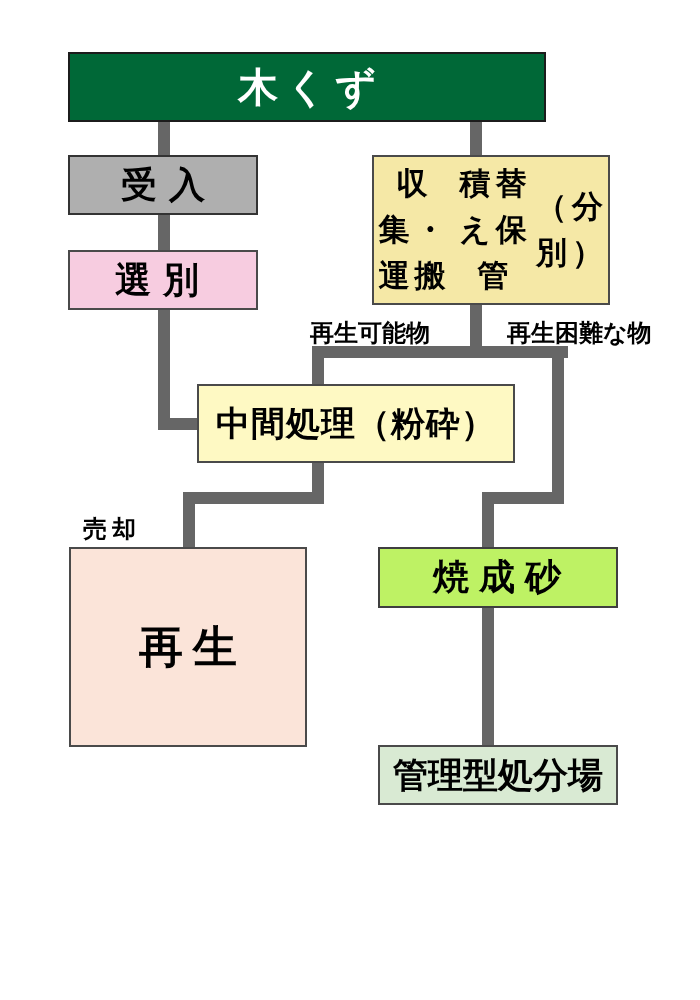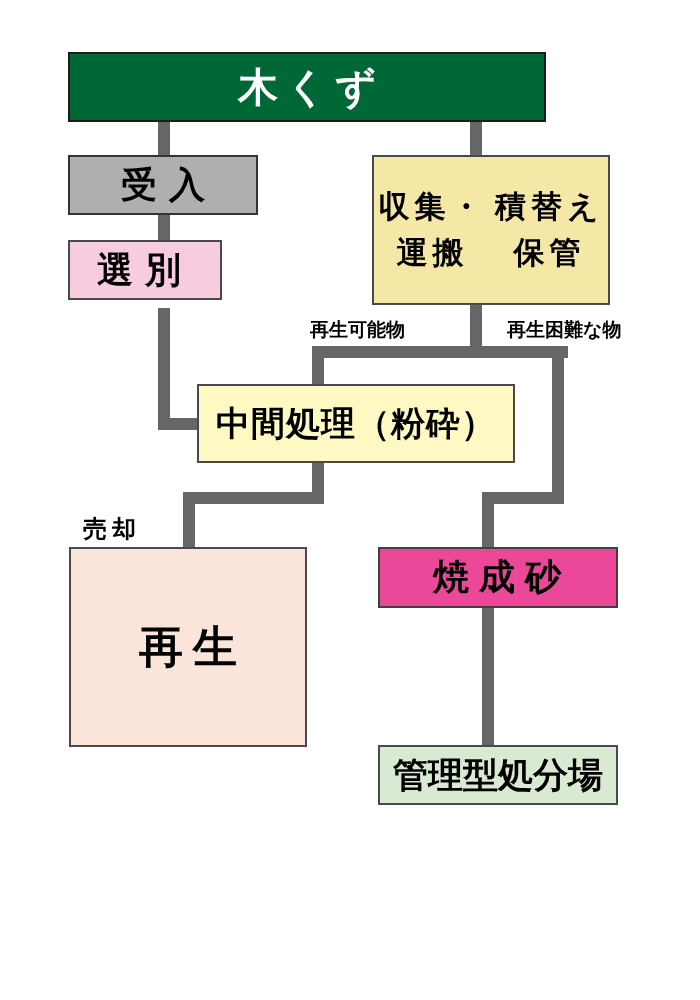--- a/index.html
+++ b/index.html
@@ -20,21 +20,21 @@
     background:#006837; border-color:#1c1c1c;
     color:#ffffff; font-size:40px; letter-spacing:8px;
     padding-left:8px; 
   }
   .acceptance {
     left:68px; top:155px; width:190px; height:60px;
     background:#afafaf; border-color:#333333;
     font-size:36px; letter-spacing:12px; padding-left:12px;
   }
   .sorting {
-    left:68px; top:240px; width:154px; height:60px;
+    left:68px; top:250px; width:190px; height:60px;
     background:#f7cce0; border-color:#4a4a4a;
     font-size:36px; letter-spacing:12px; 
   }
   .collection {
     left:372px; top:155px; width:238px; height:150px;
     background:#f5e8a6; border-color:#4a4a4a;
     font-size:31px; letter-spacing:5px; flex-direction:row;
     line-height:46px;
   }
   .chukan {
@@ -42,30 +42,30 @@
     background:#fef9c3; border-color:#4a4a4a;
     font-size:34px; letter-spacing:1px;
   }
   .saisei {
     left:69px; top:547px; width:238px; height:200px;
     background:#fbe4d9; border-color:#4a4a4a;
     font-size:44px; letter-spacing:10px; padding-left:10px;
   }
   .shoseisa {
     left:378px; top:547px; width:240px; height:61px;
-    background:#ec4899; border-color:#3f3f3f;
+    background:#bef264; border-color:#3f3f3f;
     font-size:36px; letter-spacing:10px; padding-left:8px;
   }
   .kanrigata {
     left:378px; top:745px; width:240px; height:60px;
     background:#d9ead3; border-color:#4a4a4a;
     font-size:35px; letter-spacing:0;
   }
   .flow-label {
-    position:absolute; color:#000000; font-weight:600; font-size:19px;
+    position:absolute; color:#000000; font-weight:600; font-size:24px;
     white-space:nowrap;
   }
   .lbl-recyclable { left:310px; top:317px; }
   .lbl-difficult  { left:507px; top:317px; }
   .lbl-sale       { left:83px;  top:513px; font-size:24px; letter-spacing:5px; }
 
   
   .c1  { left:158px; top:120px; width:12px;  height:37px; }   
   .c2  { left:158px; top:213px; width:12px;  height:39px; }   
   .c3  { left:158px; top:308px; width:12px;  height:122px; }  
@@ -111,20 +111,21 @@
     <span>受入</span>
   </div>
 
   <div class="box sorting">
     <span>選別</span>
   </div>
 
   <div class="box collection">
     <span>収集・運搬</span>
     <span>積替え保管</span>
+    <span>（分別）</span>
   </div>
 
   <div class="box chukan">
     <span>中間処理（粉砕）</span>
   </div>
 
   <div class="box saisei">
     <span>再生</span>
   </div>
 

